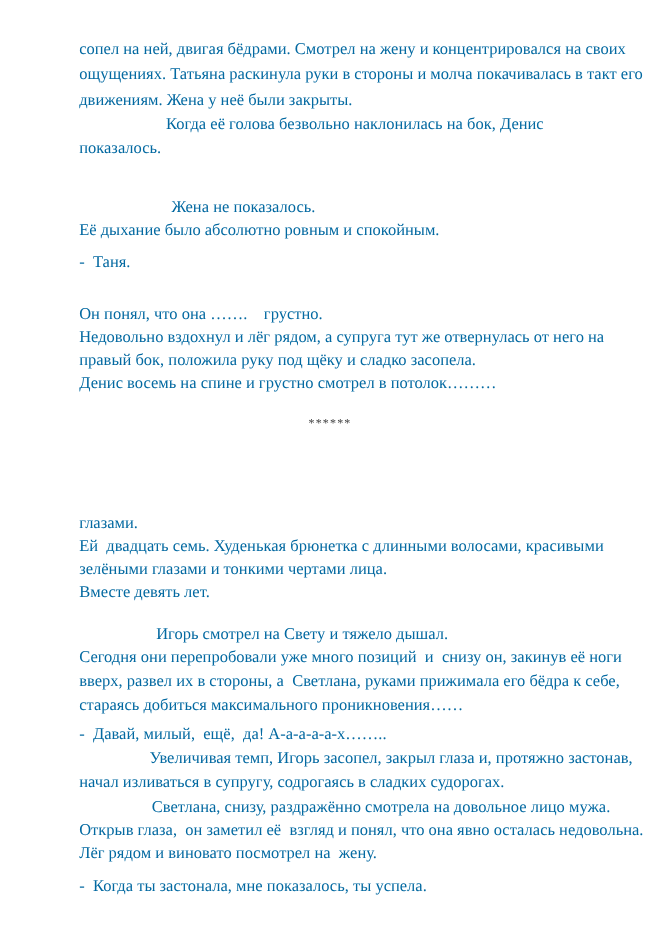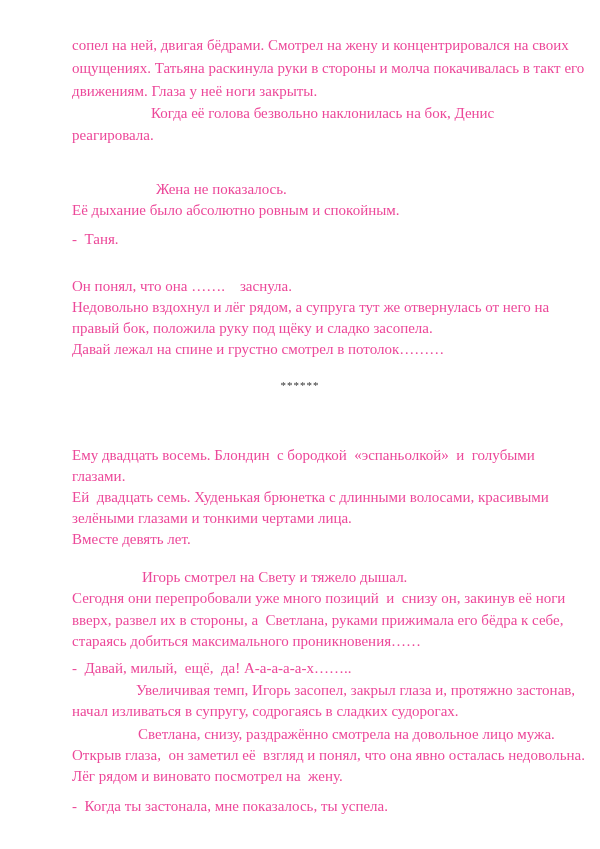--- a/index.html
+++ b/index.html
@@ -4,45 +4,44 @@
 <style>
   html, body { margin: 0; padding: 0; background: #ffffff; }
   body { width: 600px; height: 849px; position: relative; overflow: hidden; }
   .page { position: absolute; left: 0; top: 0; width: 600px; height: 849px; background: #ffffff; }
   .ln {
     position: absolute;
     left: 72px;
     font-family: "Liberation Serif", "DejaVu Serif", serif;
     font-size: 15px;
     line-height: 18px;
-    color: #ec4899;
+    color: #0369a1;
     white-space: pre;
   }
   .sep { left: 0; width: 600px; text-align: center; font-size: 11px; letter-spacing: 1px; color: #333; }
 </style>
 </head>
 <body>
 
 <div class="page">
   <div class="ln" style="left:72px;top:36px">сопел на ней, двигая бёдрами. Смотрел на жену и концентрировался на своих</div>
   <div class="ln" style="left:72px;top:59px">ощущениях. Татьяна раскинула руки в стороны и молча покачивалась в такт его</div>
-  <div class="ln" style="left:72px;top:82px">движениям. Глаза у неё ноги закрыты.</div>
+  <div class="ln" style="left:72px;top:82px">движениям. Жена у неё были закрыты.</div>
   <div class="ln" style="left:151px;top:104px">Когда её голова безвольно наклонилась на бок, Денис</div>
-  <div class="ln" style="left:72px;top:126px">реагировала.</div>
+  <div class="ln" style="left:72px;top:126px">показалось.</div>
   <div class="ln" style="left:156px;top:180px">Жена не показалось.</div>
   <div class="ln" style="left:72px;top:201px">Её дыхание было абсолютно ровным и спокойным.</div>
   <div class="ln" style="left:72px;top:230px">-  Таня.</div>
-  <div class="ln" style="left:72px;top:277px">Он понял, что она …….    заснула.</div>
+  <div class="ln" style="left:72px;top:277px">Он понял, что она …….    грустно.</div>
   <div class="ln" style="left:72px;top:298px">Недовольно вздохнул и лёг рядом, а супруга тут же отвернулась от него на</div>
   <div class="ln" style="left:72px;top:319px">правый бок, положила руку под щёку и сладко засопела.</div>
-  <div class="ln" style="left:72px;top:340px">Давай лежал на спине и грустно смотрел в потолок………</div>
+  <div class="ln" style="left:72px;top:340px">Денис восемь на спине и грустно смотрел в потолок………</div>
 
   <div class="ln sep" style="top:376px">******</div>
 
-  <div class="ln" style="left:72px;top:446px">Ему двадцать восемь. Блондин  с бородкой  «эспаньолкой»  и  голубыми</div>
   <div class="ln" style="left:72px;top:467px">глазами.</div>
   <div class="ln" style="left:72px;top:488px">Ей  двадцать семь. Худенькая брюнетка с длинными волосами, красивыми</div>
   <div class="ln" style="left:72px;top:509px">зелёными глазами и тонкими чертами лица.</div>
   <div class="ln" style="left:72px;top:530px">Вместе девять лет.</div>
   <div class="ln" style="left:142px;top:568px">Игорь смотрел на Свету и тяжело дышал.</div>
   <div class="ln" style="left:72px;top:589px">Сегодня они перепробовали уже много позиций  и  снизу он, закинув её ноги</div>
   <div class="ln" style="left:72px;top:611px">вверх, развел их в стороны, а  Светлана, руками прижимала его бёдра к себе,</div>
   <div class="ln" style="left:72px;top:632px">стараясь добиться максимального проникновения……</div>
   <div class="ln" style="left:72px;top:659px">-  Давай, милый,  ещё,  да! А-а-а-а-а-х……..</div>
   <div class="ln" style="left:136px;top:681px">Увеличивая темп, Игорь засопел, закрыл глаза и, протяжно застонав,</div>

